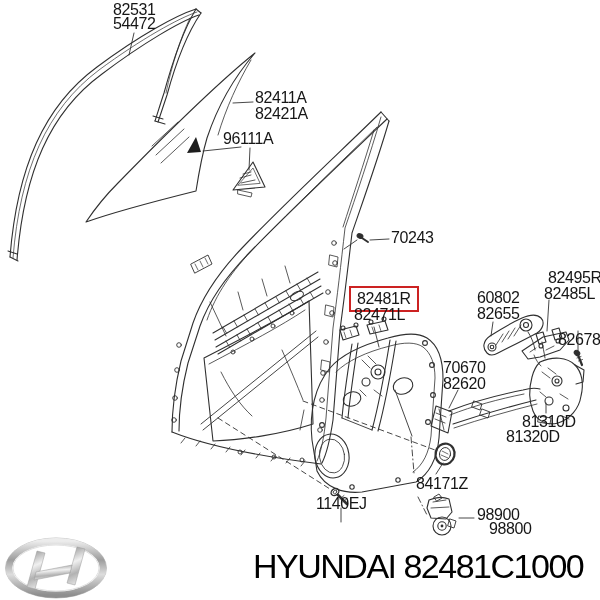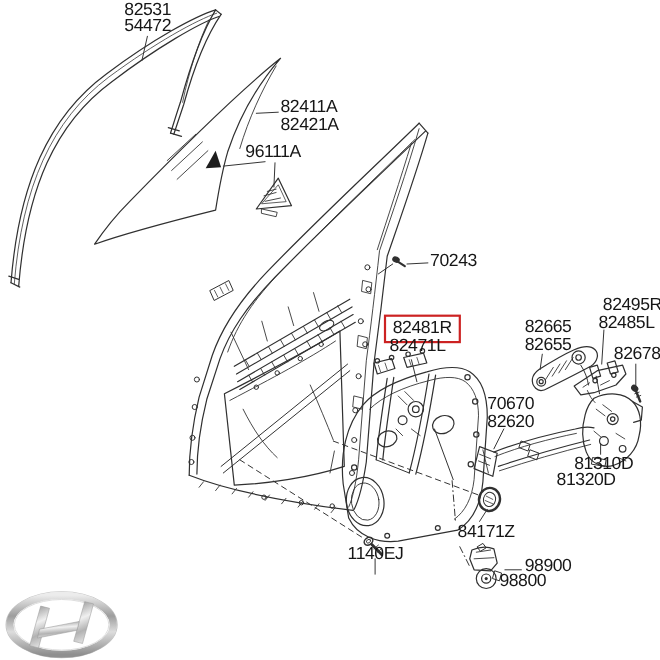--- a/index.html
+++ b/index.html
@@ -251,28 +251,29 @@
 <div id="hbox"></div>
 
 <div class="lbl" style="left:113px;top:1px">82531</div>
 <div class="lbl" style="left:113px;top:15px">54472</div>
 <div class="lbl" style="left:255px;top:89px">82411A</div>
 <div class="lbl" style="left:255px;top:105px">82421A</div>
 <div class="lbl" style="left:223px;top:130px">96111A</div>
 <div class="lbl" style="left:391px;top:229px">70243</div>
 <div class="lbl" style="left:357px;top:290px">82481R</div>
 <div class="lbl" style="left:354px;top:306px">82471L</div>
-<div class="lbl" style="left:477px;top:289px">82665</div>
+<div class="lbl" style="left:477px;top:289px">60802</div>
 <div class="lbl" style="left:477px;top:305px">82655</div>
 <div class="lbl" style="left:548px;top:269px">82495R</div>
 <div class="lbl" style="left:544px;top:285px">82485L</div>
-<div class="lbl" style="left:558px;top:313px">82678</div>
+<div class="lbl" style="left:558px;top:331px">82678</div>
 <div class="lbl" style="left:443px;top:359px">70670</div>
 <div class="lbl" style="left:443px;top:375px">82620</div>
 <div class="lbl" style="left:522px;top:413px">81310D</div>
 <div class="lbl" style="left:506px;top:428px">81320D</div>
 <div class="lbl" style="left:416px;top:475px">84171Z</div>
 <div class="lbl" style="left:477px;top:506px">98900</div>
-<div class="lbl" style="left:454px;top:520px">98800</div>
+<div class="lbl" style="left:489px;top:520px">98800</div>
 <div class="lbl" style="left:316px;top:495px">1140EJ</div>
 
+<div id="footer-text">HYUNDAI 82481C1000</div>
 
 </div>
 
 </body></html>

